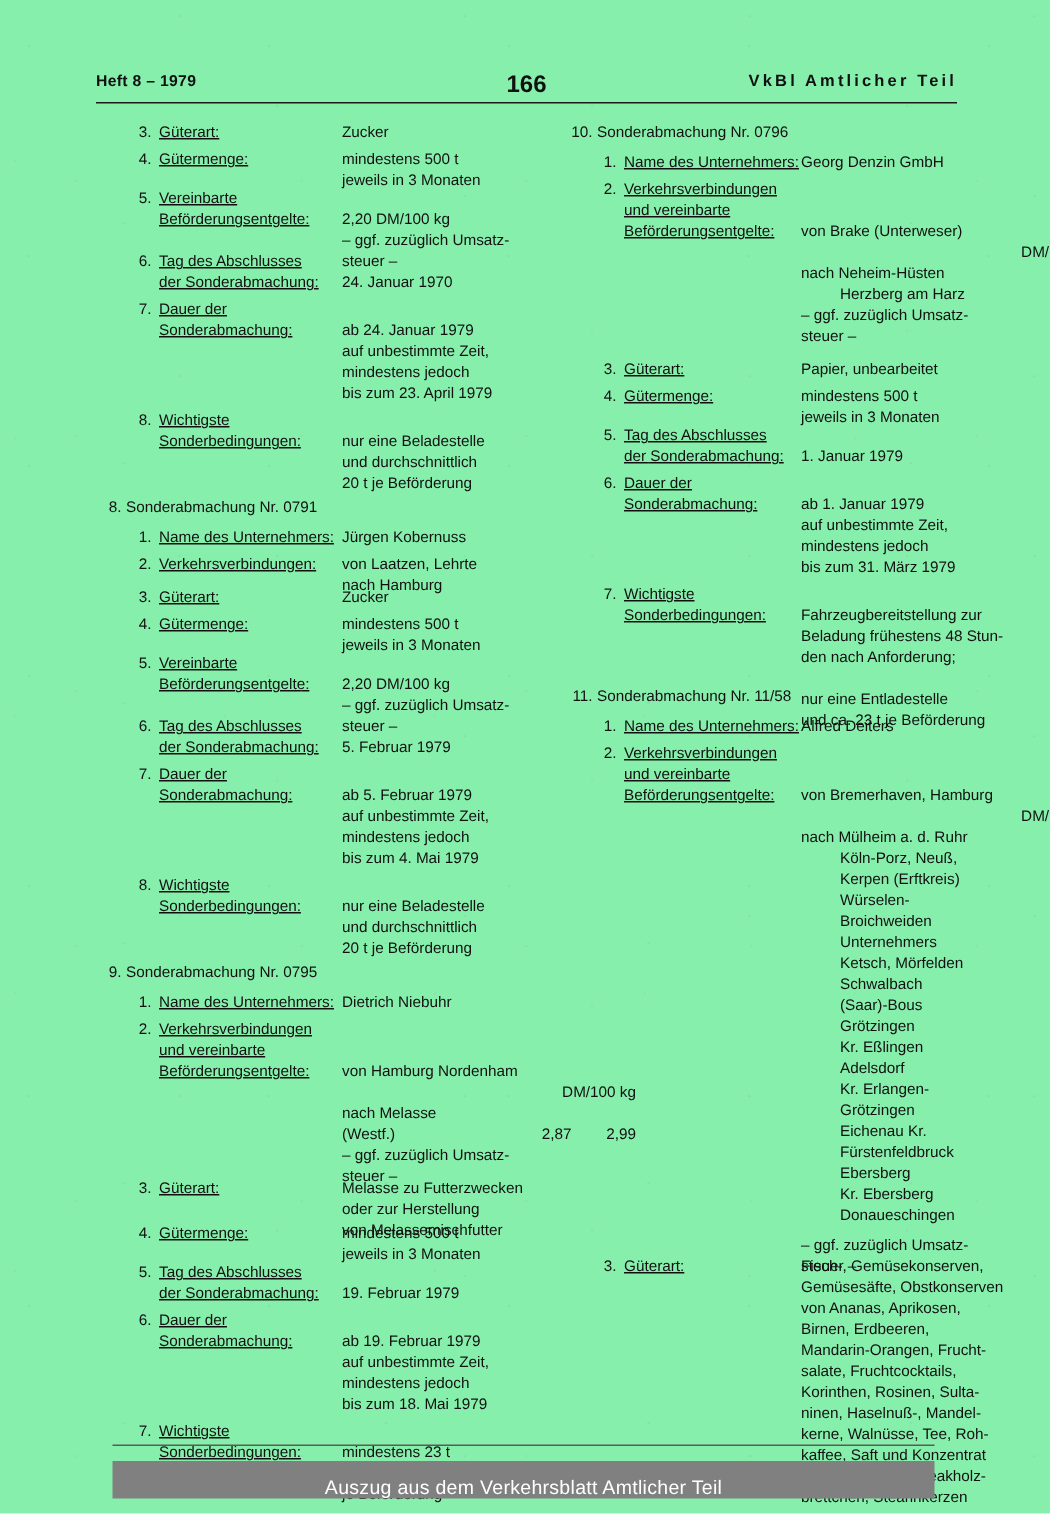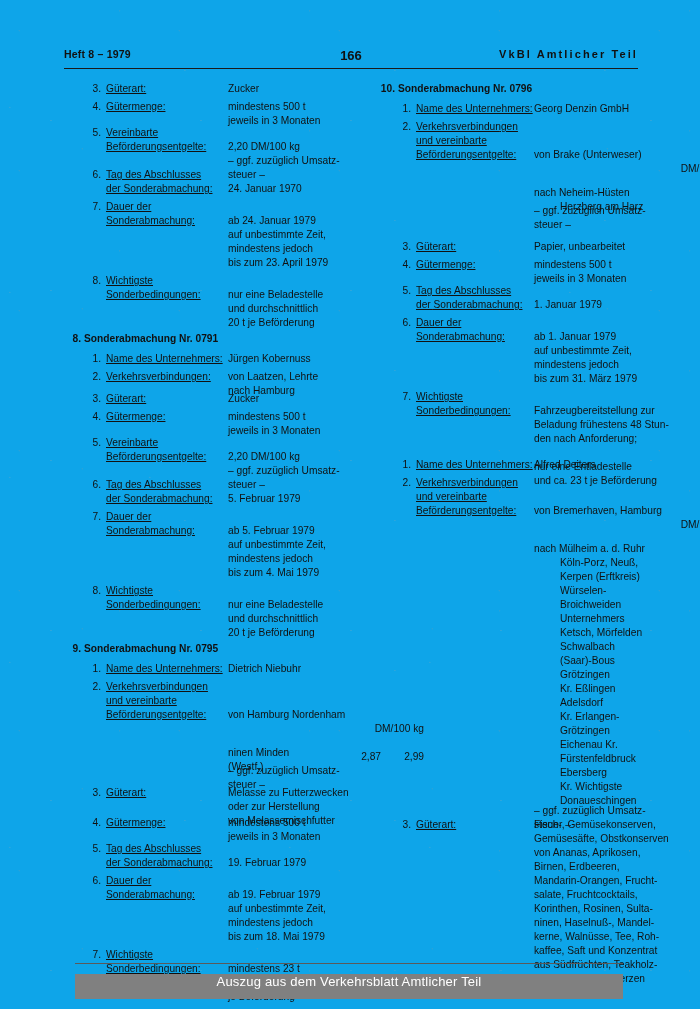--- a/index.html
+++ b/index.html
@@ -4,21 +4,21 @@
 <style>
   html, body {
     margin: 0;
     padding: 0;
     background: #ffffff;
   }
   .page {
     position: relative;
     width: 700px;
     height: 1009px;
-    background: #0ea5e9;
+    background: #86efac;
     font-family: "Liberation Sans", sans-serif;
     color: #111111;
     overflow: hidden;
   }
 
   
   .runhead {
     position: absolute;
     left: 64px;
     top: 48px;
@@ -32,21 +32,21 @@
     font-size: 10.5px;
     font-weight: 700;
     letter-spacing: 0.2px;
   }
   .runhead .center {
     position: absolute;
     left: 0;
     top: 0;
     width: 574px;
     text-align: center;
-    font-size: 13px;
+    font-size: 16px;
     font-weight: 700;
   }
   .runhead .right {
     position: absolute;
     right: 0;
     top: 0;
     font-size: 11px;
     font-weight: 700;
     letter-spacing: 2.1px;
   }
@@ -69,21 +69,20 @@
   .col-left  { left: 64px;  width: 300px; }
   .col-right { left: 374px; width: 300px; }
 
   
   .sec-head {
     position: relative;
     margin-top: 12px;
     padding-left: 20px;
     font-size: 10.2px;
     white-space: nowrap;
-    font-weight: bold;
   }
   .sec-head .num {
     position: absolute;
     left: 0;
     top: 0;
     width: 17px;
     text-align: right;
   }
 
   
@@ -120,21 +119,21 @@
     position: absolute;
     left: 164px;
     width: 196px;
   }
   .col-right .taritable { left: 160px; }
   .tarirow {
     position: relative;
     height: 14px;
     white-space: nowrap;
   }
-  .tarirow .place { display: inline-block; margin-top: 10px; }
+  .tarirow .place { display: inline-block; }
   .tarirow .place.ind { padding-left: 26px; }
   .tarirow .price {
     position: absolute;
     right: 43px;
     text-align: right;
   }
   .tarirow .price2 {
     position: absolute;
     right: 0;
     text-align: left;
@@ -158,21 +157,21 @@
   .footer-band {
     position: absolute;
     left: 75px;
     top: 974px;
     width: 548px;
     height: 25px;
     background: #808080;
     color: #ffffff;
     font-size: 13px;
     display: flex;
-    align-items: flex-start;
+    align-items: flex-end;
     justify-content: center;
     letter-spacing: 0.2px;
   }
 
   
   .speckle {
     position: absolute;
     inset: 0;
     pointer-events: none;
     opacity: 0.20;
@@ -318,21 +317,21 @@
 
       <div class="item" style="margin-top:4px;min-height:98px">
         <span class="num">2.</span>
         <span class="label">Verkehrsverbindungen
 und vereinbarte
 Beförderungsentgelte:</span>
         <div class="taritable" style="top:28px">
           <div class="freeline">von  Hamburg  Nordenham</div>
           <div class="tarirow hdr-unit2">DM/100 kg</div>
           <div class="tarirow">
-            <span class="place">ninen Minden</span>
+            <span class="place">nach Melasse</span>
           </div>
           <div class="tarirow">
             <span class="place">(Westf.)</span>
             <span class="price">2,87</span>
             <span class="price2">2,99</span>
           </div>
           <div style="white-space:pre-line">– ggf. zuzüglich Umsatz-
 steuer –</div>
         </div>
       </div>
@@ -443,20 +442,24 @@
         <span class="value">Fahrzeugbereitstellung zur
 Beladung frühestens 48 Stun-
 den nach Anforderung;
 
 nur eine Entladestelle
 und ca. 23 t je Beförderung</span>
       </div>
     </div>
 
     <div style="margin-top:40px">
+      <div class="sec-head" style="margin-top:0;padding-left:24px">
+        <span class="num" style="width:21px">11.</span>
+        <span>Sonderabmachung Nr. 11/58</span>
+      </div>
       <div class="item" style="margin-top:6px">
         <span class="num">1.</span>
         <span class="label">Name des Unternehmers:</span>
         <span class="value">Alfred Deiters</span>
       </div>
 
       <div class="item" style="margin-top:4px;min-height:338px">
         <span class="num">2.</span>
         <span class="label">Verkehrsverbindungen
 und vereinbarte
@@ -475,21 +478,21 @@
               <div class="tarirow"><span class="place ind">Schwalbach</span></div>
               <div class="tarirow"><span class="place ind">(Saar)-Bous</span></div>
               <div class="tarirow"><span class="place ind">Grötzingen</span></div>
               <div class="tarirow"><span class="place ind">Kr. Eßlingen</span></div>
               <div class="tarirow"><span class="place ind">Adelsdorf</span></div>
               <div class="tarirow"><span class="place ind">Kr. Erlangen-</span></div>
               <div class="tarirow"><span class="place ind">Grötzingen</span></div>
               <div class="tarirow"><span class="place ind">Eichenau Kr.</span></div>
               <div class="tarirow"><span class="place ind">Fürstenfeldbruck</span></div>
               <div class="tarirow"><span class="place ind">Ebersberg</span></div>
-              <div class="tarirow"><span class="place ind">Kr. Wichtigste</span></div>
+              <div class="tarirow"><span class="place ind">Kr. Ebersberg</span></div>
               <div class="tarirow"><span class="place ind">Donaueschingen</span></div>
             </div>
           <div class="spacer6"></div>
           <div style="white-space:pre-line">– ggf. zuzüglich Umsatz-
 steuer –</div>
         </div>
       </div>
 
       <div class="item" style="margin-top:4px;min-height:186px">
         <span class="num">3.</span>

